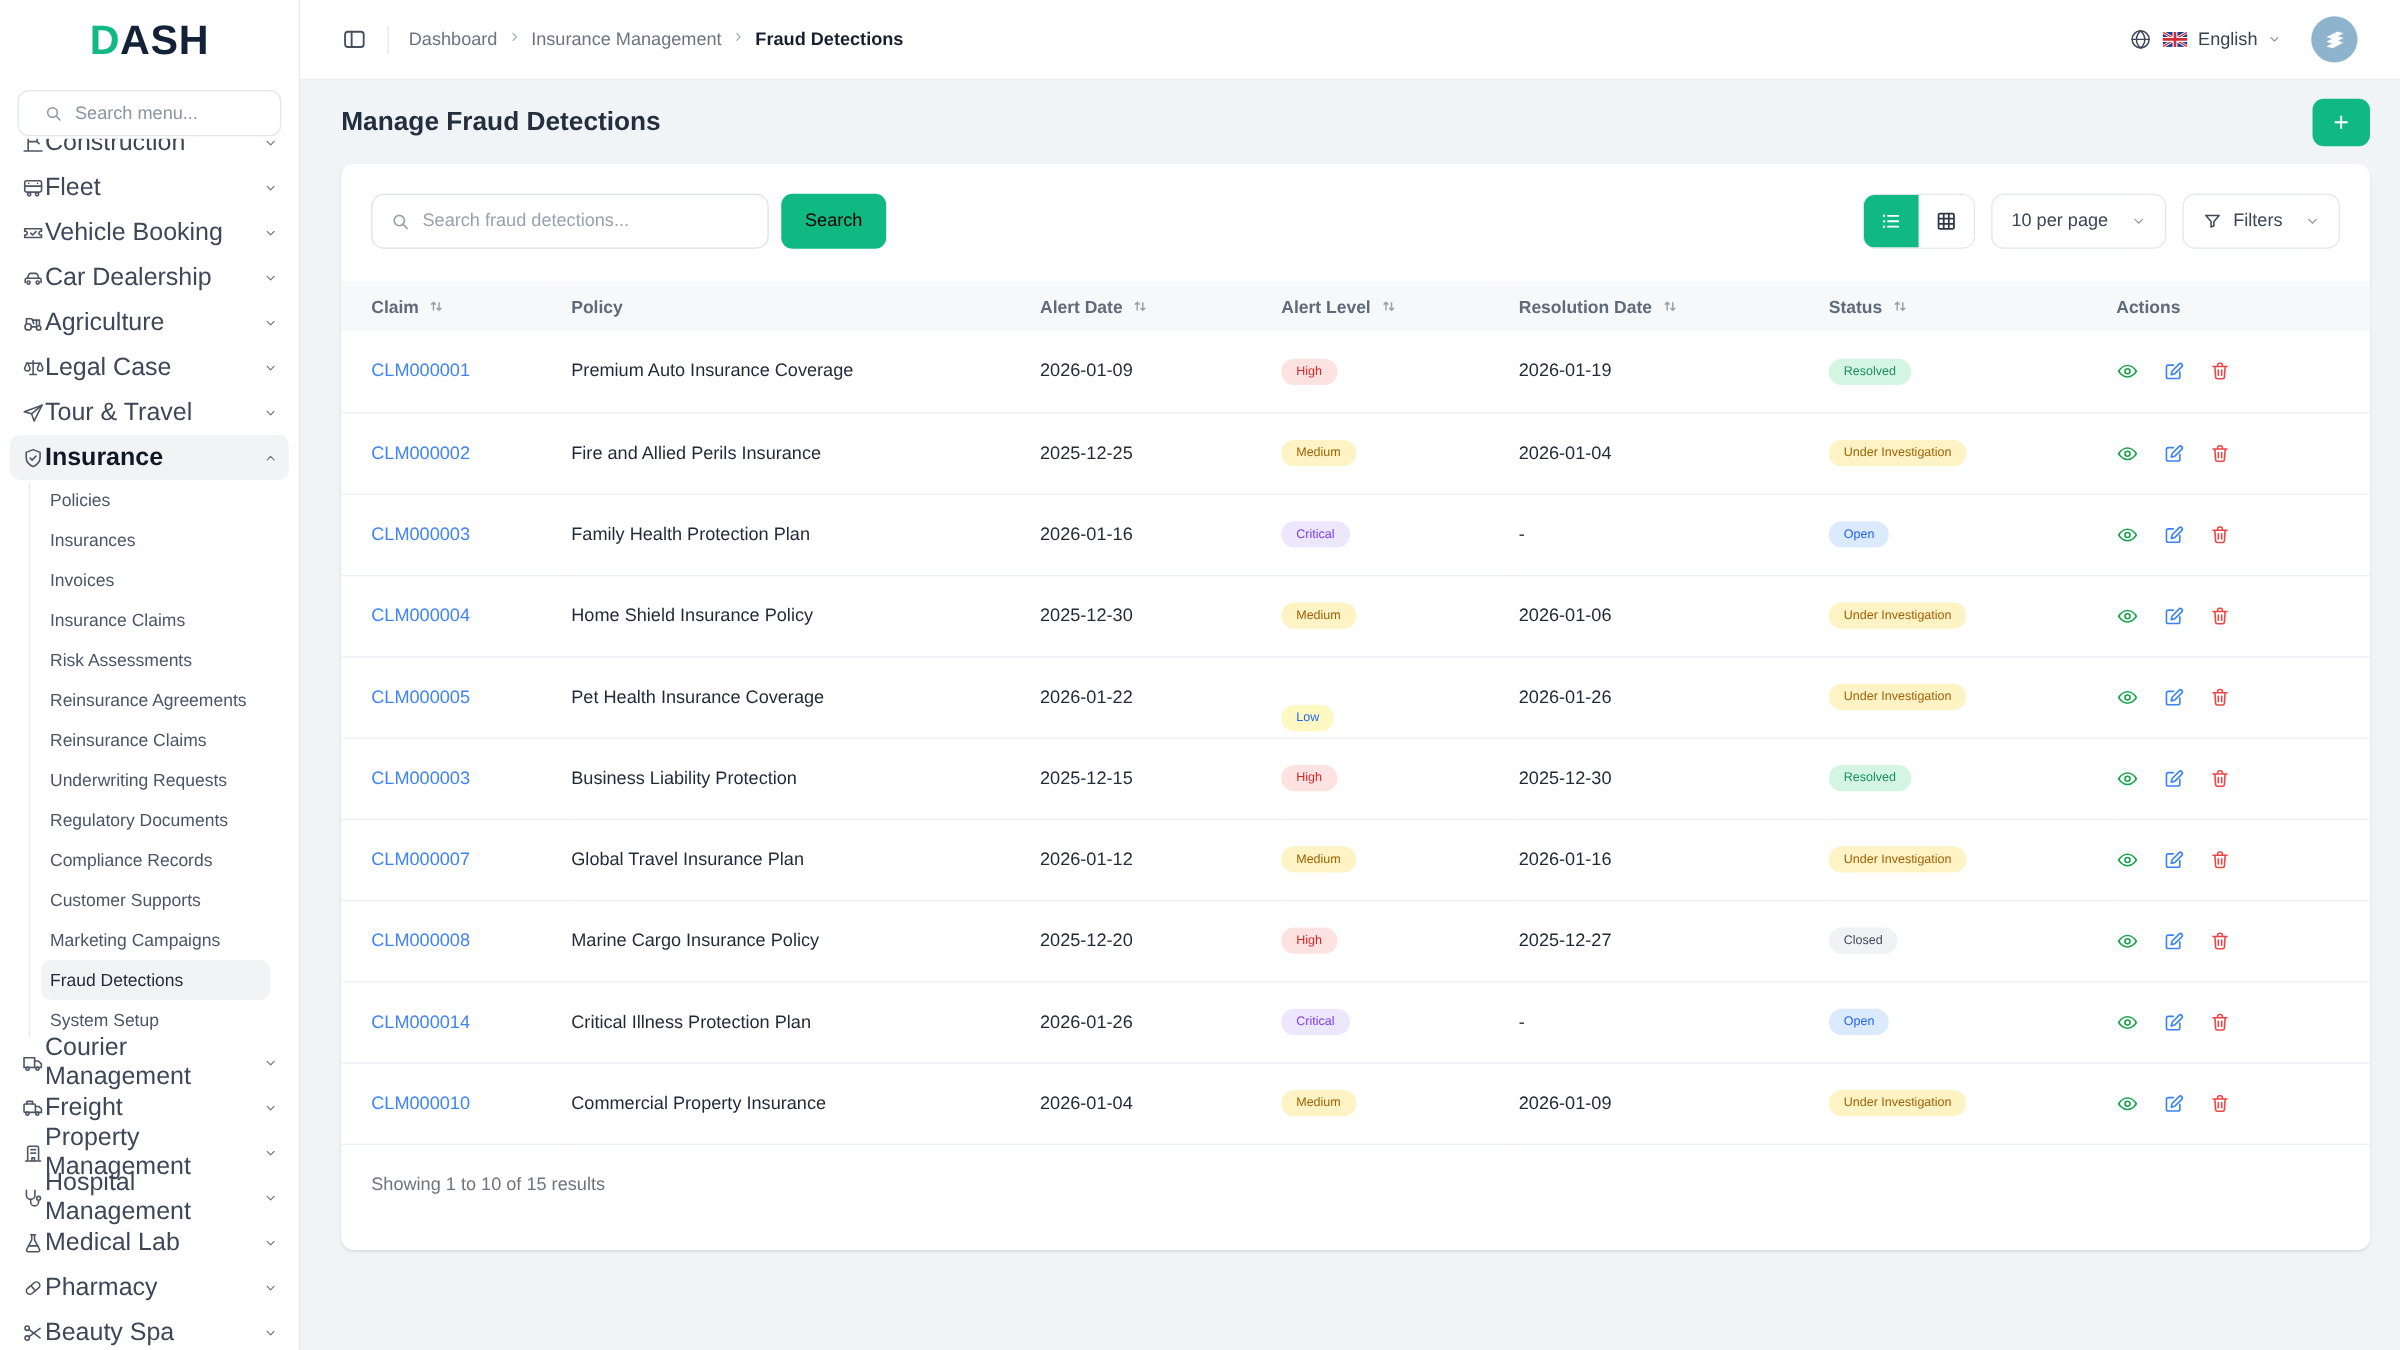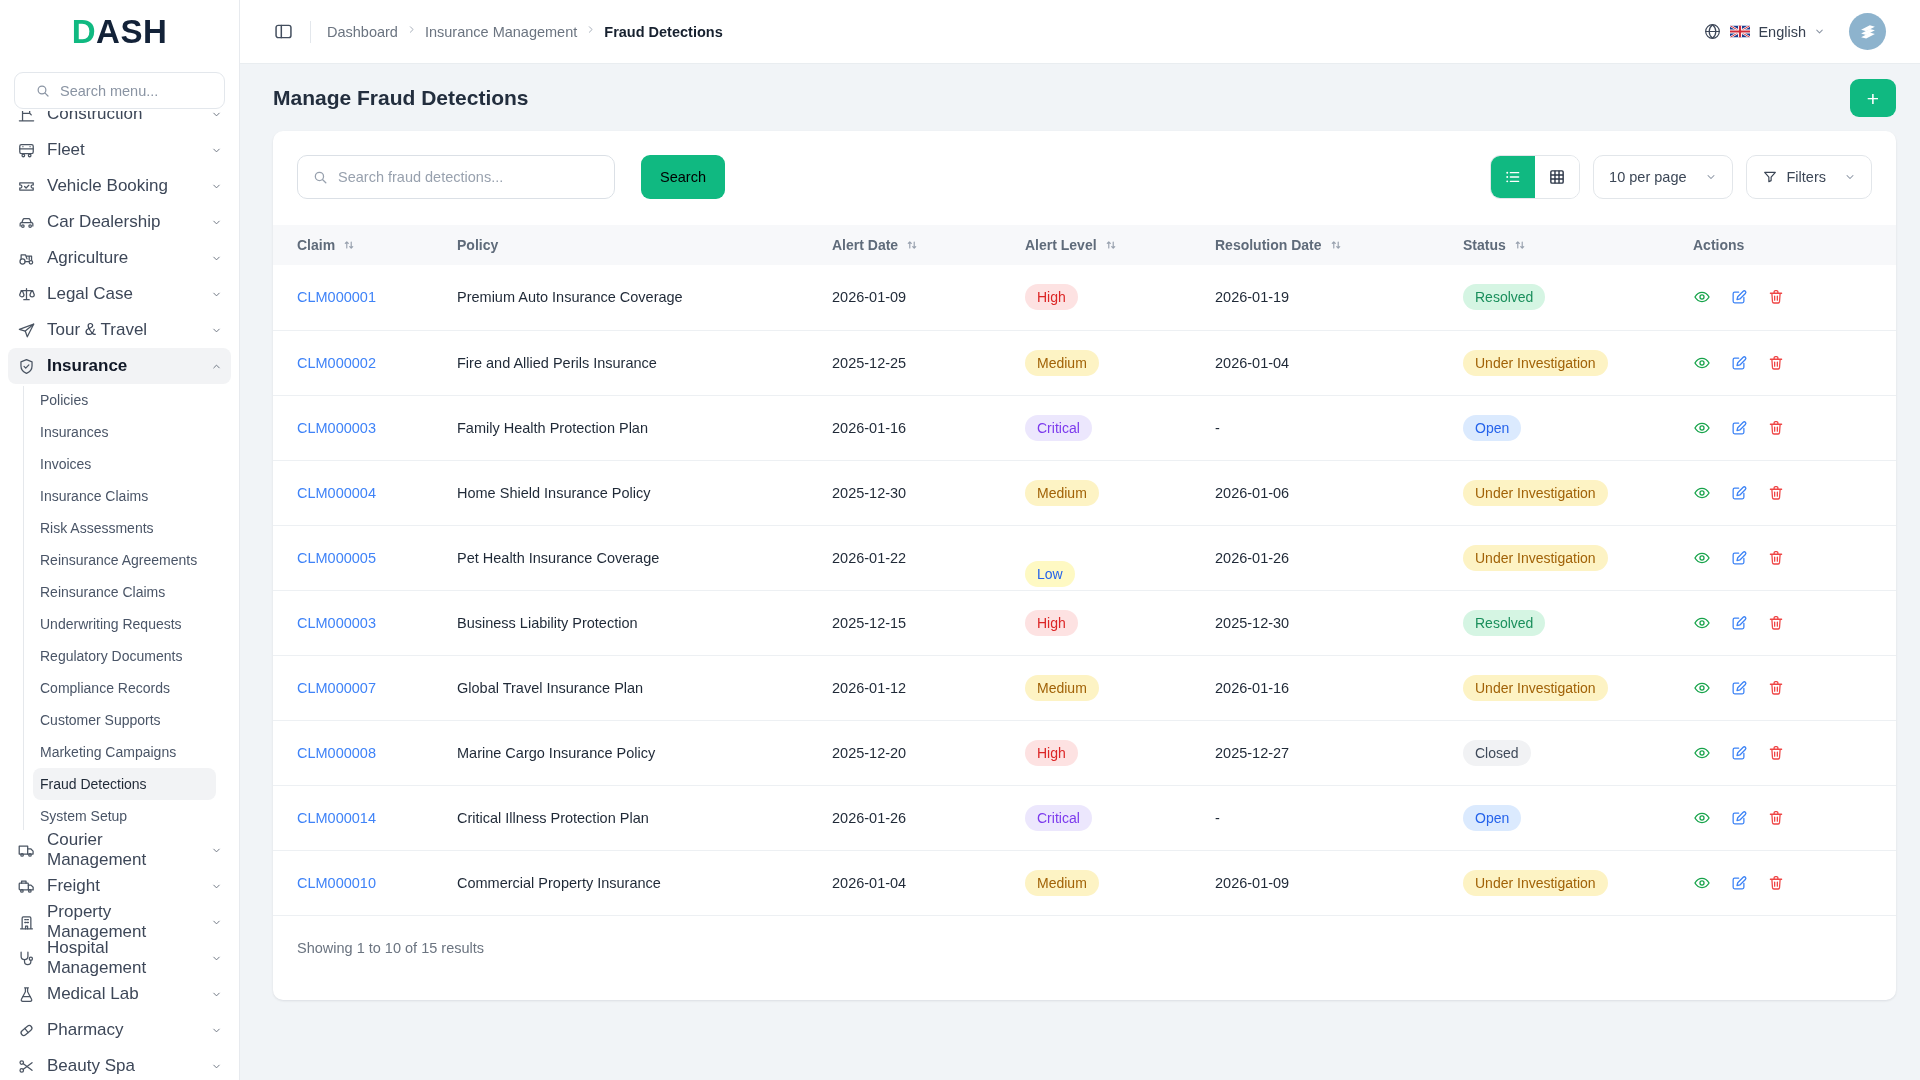--- a/index.html
+++ b/index.html
@@ -27,22 +27,22 @@
     flex: 0 0 auto; margin: 8px 14px 0; height: 37px;
     border: 1px solid #e3e7ec; border-radius: 9px; background: #fff;
     display: flex; align-items: center; gap: 9px; padding: 0 20px; color: #8a94a3;
   }
   .side-search input {
     border: none; outline: none; flex: 1; font: inherit; color: #4b5563; background: transparent;
   }
   .side-search input::placeholder { color: #8a94a3; }
   .menu { flex: 1; overflow: hidden; padding: 2px 8px 0; margin-top: 2px; }
   .side-item {
-    height: 36px; display: flex; align-items: center; gap: 11px;
-    padding: 0 9px; border-radius: 8px; color: #3d4758; cursor: pointer; font-size: 17px;
+    height: 36px; display: flex; align-items: center; 
+    padding: 0 9px; border-radius: 8px; color: #3d4758; cursor: pointer; font-size: 20px;
   }
   .side-item.cut { margin-top: -17px; }
   .side-item .ic { color: #4b5563; flex: 0 0 auto; }
   .side-item .chev { margin-left: auto; color: #6b7480; }
   .side-item.active { background: #f2f3f5; color: #111827; font-weight: 700; }
   .submenu { position: relative; }
   .submenu:before { content: ""; position: absolute; left: 15px; top: 2px; bottom: 2px; width: 1px; background: #e5e8ec; }
   .sub-item {
     position: relative; height: 32px; display: flex; align-items: center;
     margin-left: 25px; margin-right: 15px; padding-left: 7px;
@@ -80,21 +80,21 @@
     border: none; border-radius: 9px; font-size: 21px; line-height: 1; cursor: pointer;
     display: flex; align-items: center; justify-content: center; font-weight: 500;
   }
 
   
   .card {
     margin: 0 24px 0 273px; background: #fff; border-radius: 10px;
     box-shadow: 0 1px 3px rgba(16,24,40,.06), 0 1px 2px rgba(16,24,40,.04);
     overflow: hidden;
   }
-  .toolbar { display: flex; align-items: center; padding: 24px 24px 0; gap: 26px; }
+  .toolbar { display: flex; align-items: center; padding: 24px 24px 0; gap: 10px; }
   .search-box {
     width: 318px; height: 44px; border: 1px solid #dbe0e6; border-radius: 10px;
     display: flex; align-items: center; gap: 9px; padding: 0 14px; color: #98a1ae; background: #fff;
   }
   .search-box input { border: none; outline: none; flex: 1; font: inherit; color: #374151; background: transparent; }
   .search-box input::placeholder { color: #98a1ae; }
   .btn-search {
     height: 44px; padding: 0 19px; background: var(--accent, #10b981); color: #000000;
     border: none; border-radius: 9px; font: inherit; font-weight: 400; cursor: pointer;
   }
@@ -115,21 +115,21 @@
   thead th {
     background: #f7f8fa; height: 40px; text-align: left; font-size: 14px; font-weight: 600;
     color: #5f6b7a; padding: 0 10px 0 0; white-space: nowrap;
   }
   thead th:first-child, tbody td:first-child { padding-left: 24px; }
   thead th .th-inner { display: flex; align-items: center; gap: 7px; cursor: pointer; }
   .sort-ic { color: #98a1ae; }
   tbody td { height: 65px; border-bottom: 1px solid #edf0f3; font-size: 14.5px; color: #1f2937; padding-right: 10px; }
   td.claim a { color: var(--link, #3f83f8); text-decoration: none; cursor: pointer; }
   .badge {
-    display: inline-block; padding: 5px 12px; border-radius: 999px; font-size: 14px; font-weight: 500;
+    display: inline-block; padding: 5px 12px; border-radius: 999px; font-size: 10px; font-weight: 500;
     white-space: nowrap;
   }
   .actions-cell { display: flex; align-items: center; gap: 19px; }
   .act { cursor: pointer; }
   .act.view { color: #16a34a; }
   .act.edit { color: #3b82f6; }
   .act.del  { color: #ef4444; }
 
   
   .card-footer { display: flex; align-items: center; justify-content: space-between; padding: 24px 24px 44px; }

